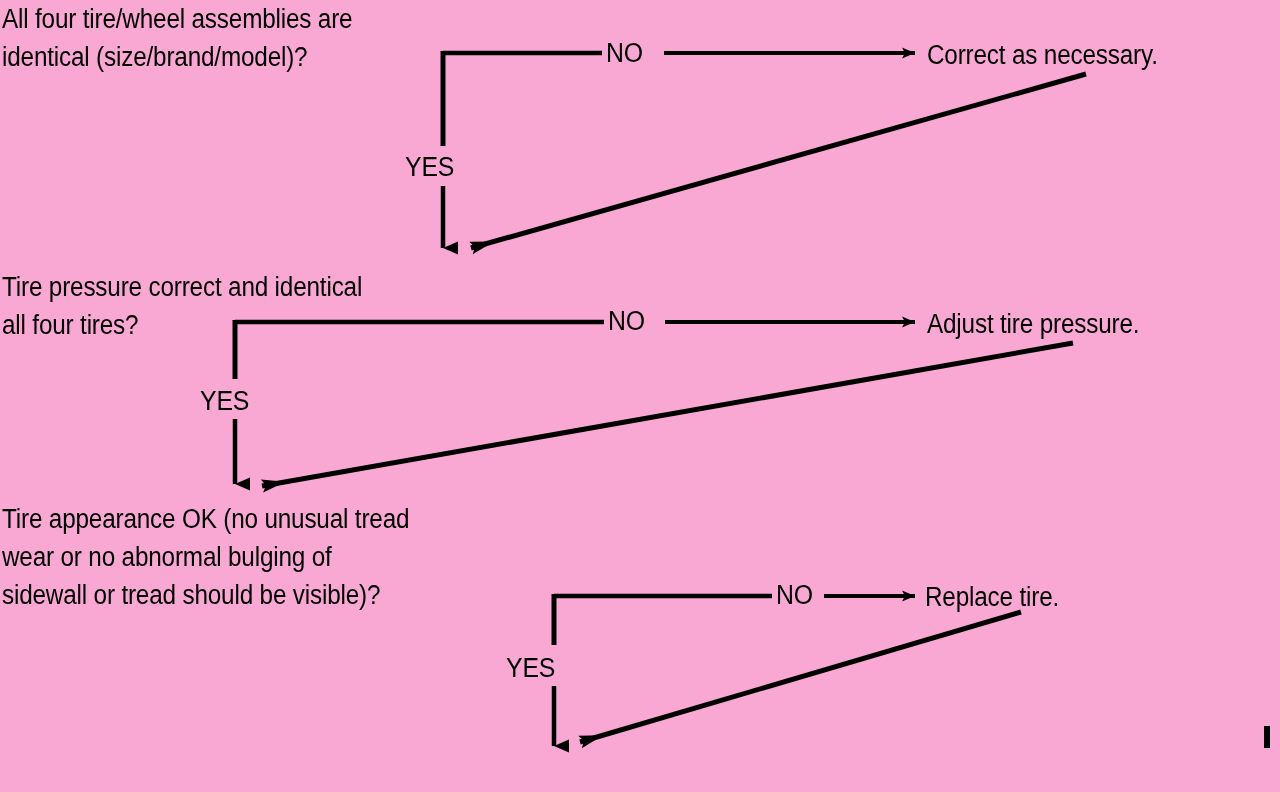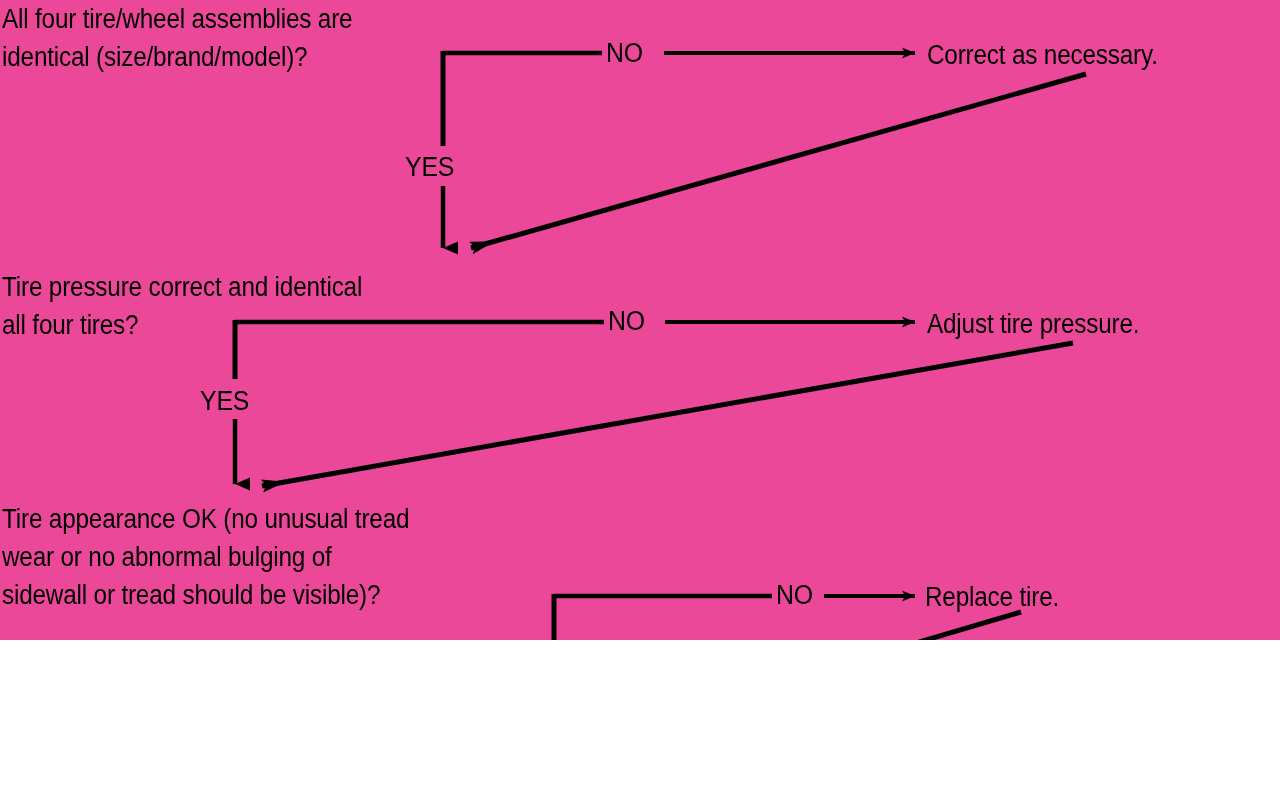--- a/index.html
+++ b/index.html
@@ -4,22 +4,22 @@
 <title>Tire Inspection Flowchart</title>
 <style>
   html, body {
     margin: 0;
     padding: 0;
     background: #ffffff;
   }
   #page {
     position: relative;
     width: 1280px;
-    height: 640px;
-    background: #ec4899;
+    height: 792px;
+    background: #f9a8d4;
     overflow: hidden;
     font-family: "Liberation Sans", "DejaVu Sans", sans-serif;
     color: #000000;
   }
   .flow-svg {
     position: absolute;
     left: 0;
     top: 0;
     width: 1280px;
     height: 792px;

